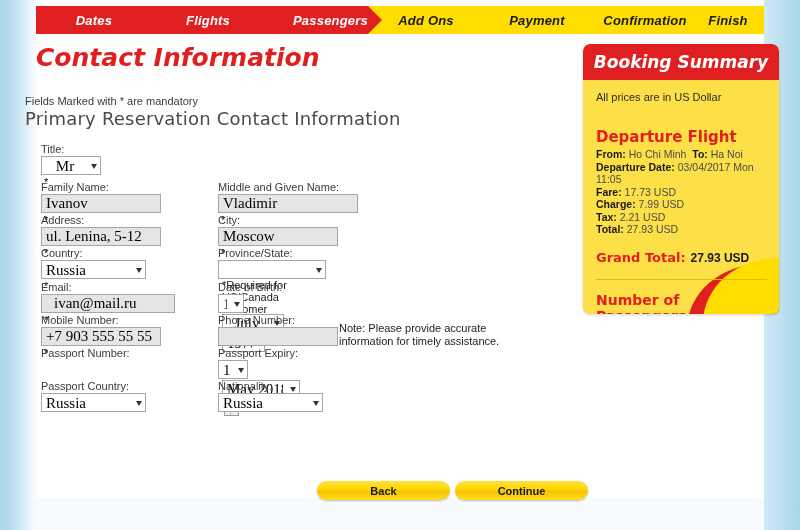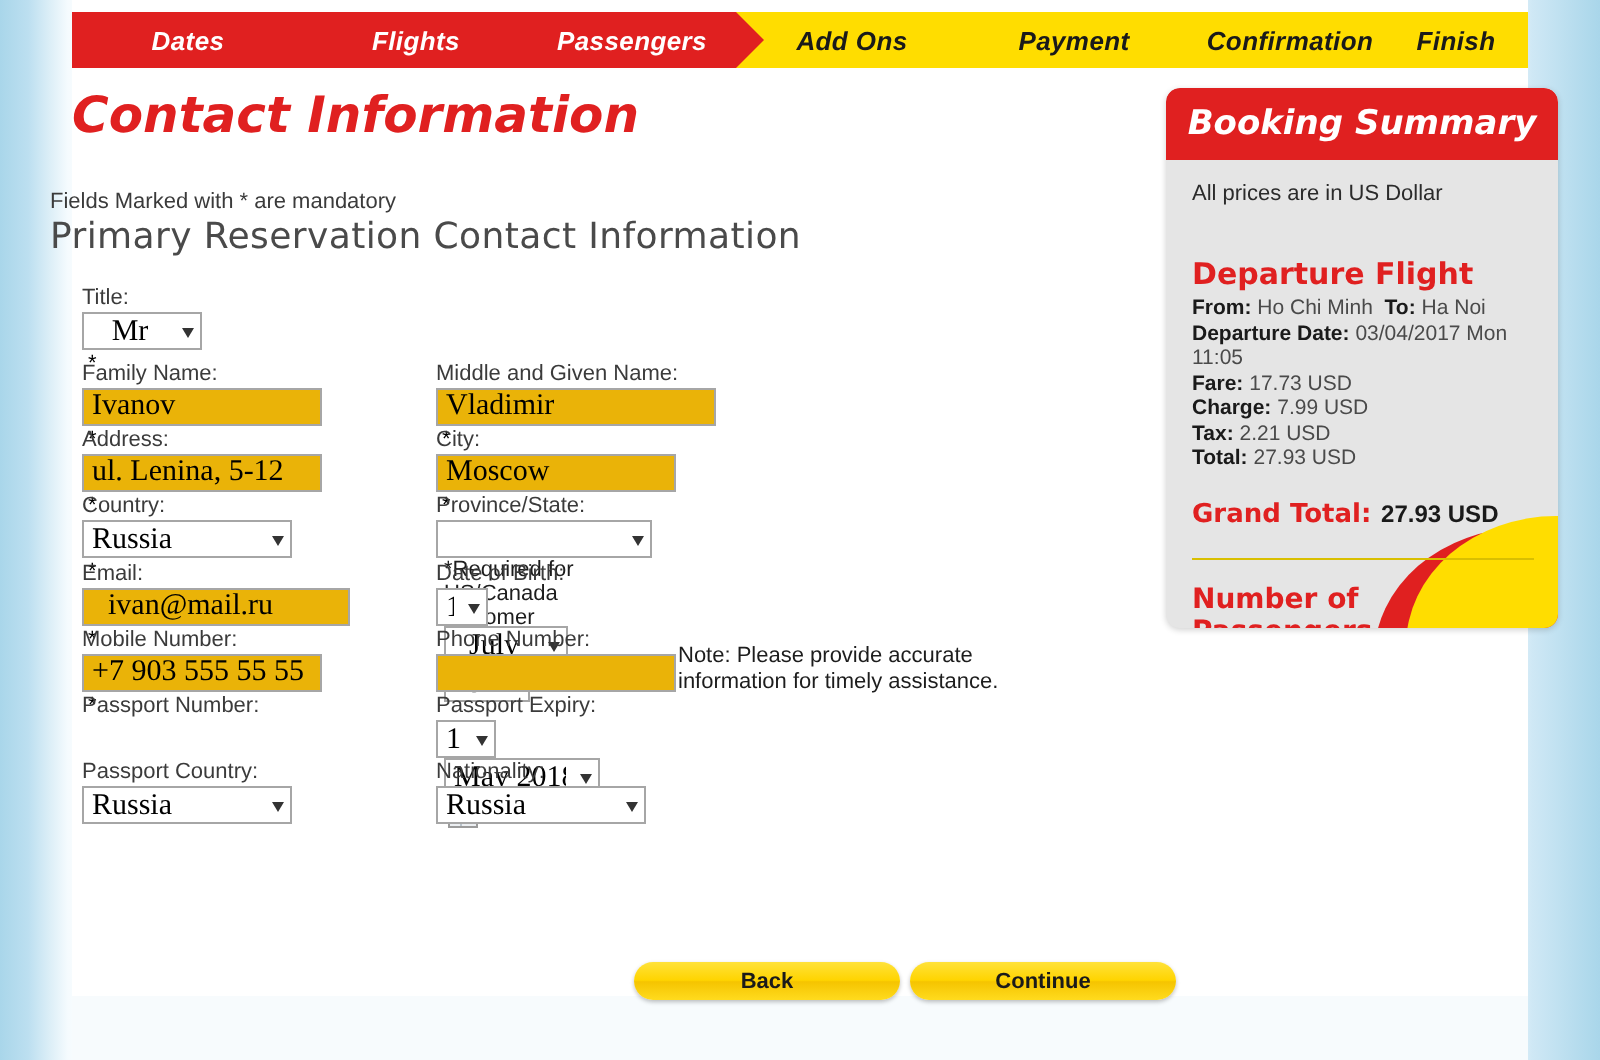--- a/index.html
+++ b/index.html
@@ -49,21 +49,21 @@
     border-bottom: 14px solid transparent;
     border-left: 14px solid #e02020;
   }
   .step {
     position: relative; z-index: 2;
     flex: 1 1 0; text-align: center; white-space: nowrap;
   }
   .step.active { color: #ffffff; }
   .step.s1 { flex: 0 0 116px; }
   .step.s2 { flex: 0 0 112px; }
-  .step.s3 { flex: 0 0 104px; }
+  .step.s3 { flex: 0 0 104px; text-align: right; }
   .step.s4 { flex: 0 0 116px; }
   .step.s5 { flex: 0 0 106px; }
   .step.s6 { flex: 0 0 110px; }
   .step.s7 { flex: 1 1 auto; padding-right: 8px; }
 
   
   #page-title {
     position: absolute; left: 36px; top: 43px;
     font-size: 25px; font-weight: bold; font-style: italic;
     color: #e02020;
@@ -84,21 +84,21 @@
   #form { position: absolute; left: 0; top: 0; }
   .fld { position: absolute; }
   .lbl {
     font-size: 11px; color: #3b3b3b;
     display: block; margin-bottom: 1px; white-space: nowrap;
   }
   .inp, .sel {
     font-family: "Liberation Serif", serif;
     font-size: 15px; color: #000;
     border: 1px solid #a6a6a6;
-    background: #eab308;
+    background: #e5e5e5;
     height: 19px;
     padding: 0 2px 0 4px;
     vertical-align: middle;
   }
   .sel {
     -webkit-appearance: none; appearance: none;
     padding-right: 16px;
     background: #fff;
   }
   .selwrap { position: relative; display: inline-block; vertical-align: middle; }
@@ -139,21 +139,21 @@
   .calicon .g1, .calicon .g2 {
     position:absolute; background:#b9c3cc;
   }
   .calicon .g1 { left:0; right:0; top:8px; height:1px; }
   .calicon .g2 { top:3px; bottom:0; left:5px; width:1px; }
 
   
   #summary {
     position: absolute; left: 583px; top: 44px;
     width: 196px; height: 270px;
-    background: #e5e5e5;
+    background: #fde047;
     border-radius: 7px;
     overflow: hidden;
     box-shadow: 0 1px 3px rgba(0,0,0,.18);
   }
   #summary-head {
     height: 36px; background: #e02020;
     border-radius: 7px 7px 0 0;
     display: flex; align-items: center; justify-content: center;
     color: #fff; font-style: italic; font-weight: bold;
     font-size: 17px;

